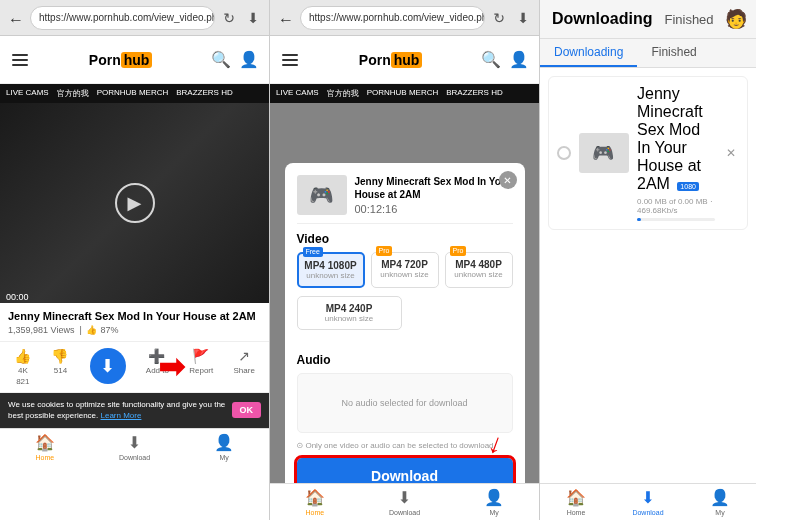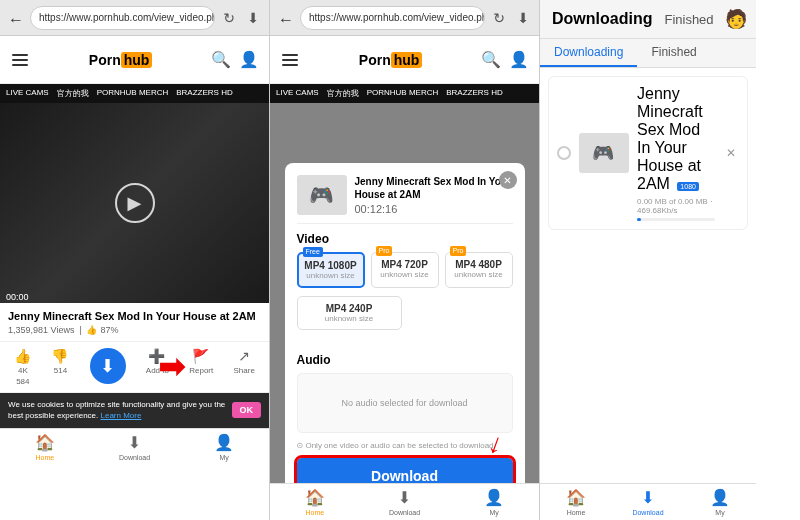--- a/index.html
+++ b/index.html
@@ -698,21 +698,21 @@
       <span>1,359,981 Views</span>
       &nbsp;|&nbsp;
       <span>👍 <span>87%</span></span>
     </div>
   </div>
 
   <div class="action-bar">
     <div class="action-item">
       <span class="action-icon">👍</span>
       <span>4K</span>
-      <span>584</span>
+      <span>821</span>
     </div>
     <div class="action-item">
       <span class="action-icon">👎</span>
       <span>514</span>
     </div>
     <div style="position:relative; display:flex; align-items:center;">
       <div class="download-btn-overlay">⬇</div>
 
       <div style="position:absolute; right:-60px; top:50%; transform:translateY(-50%); color:#e00; font-size:32px; font-weight:bold; pointer-events:none;">➡</div>
     </div>

